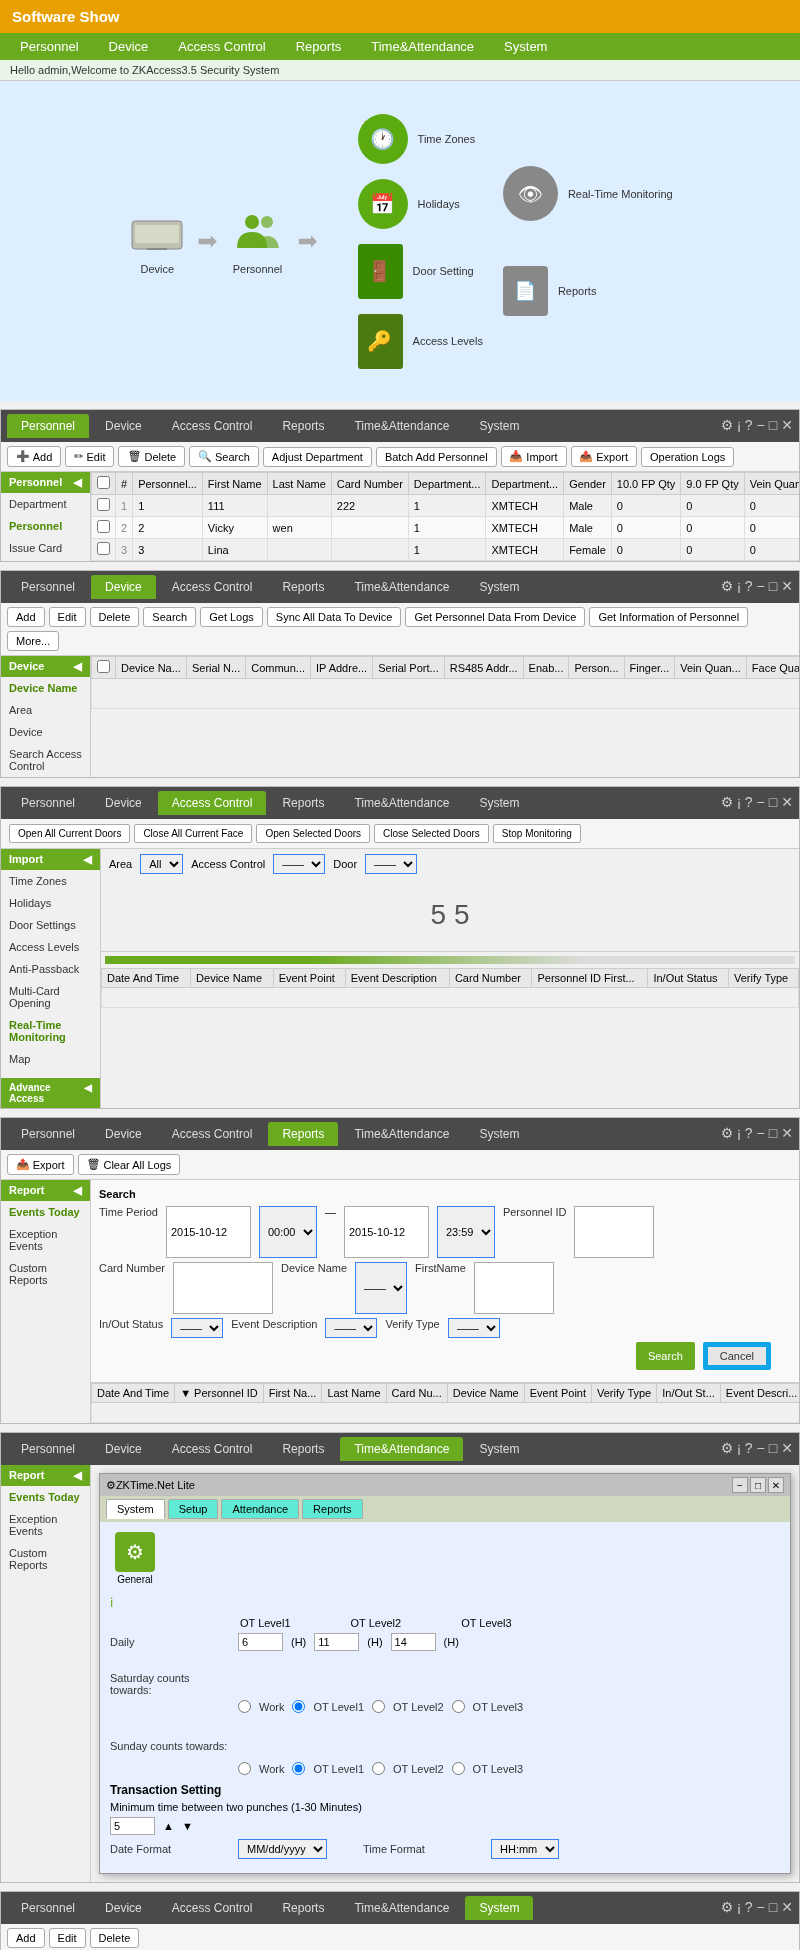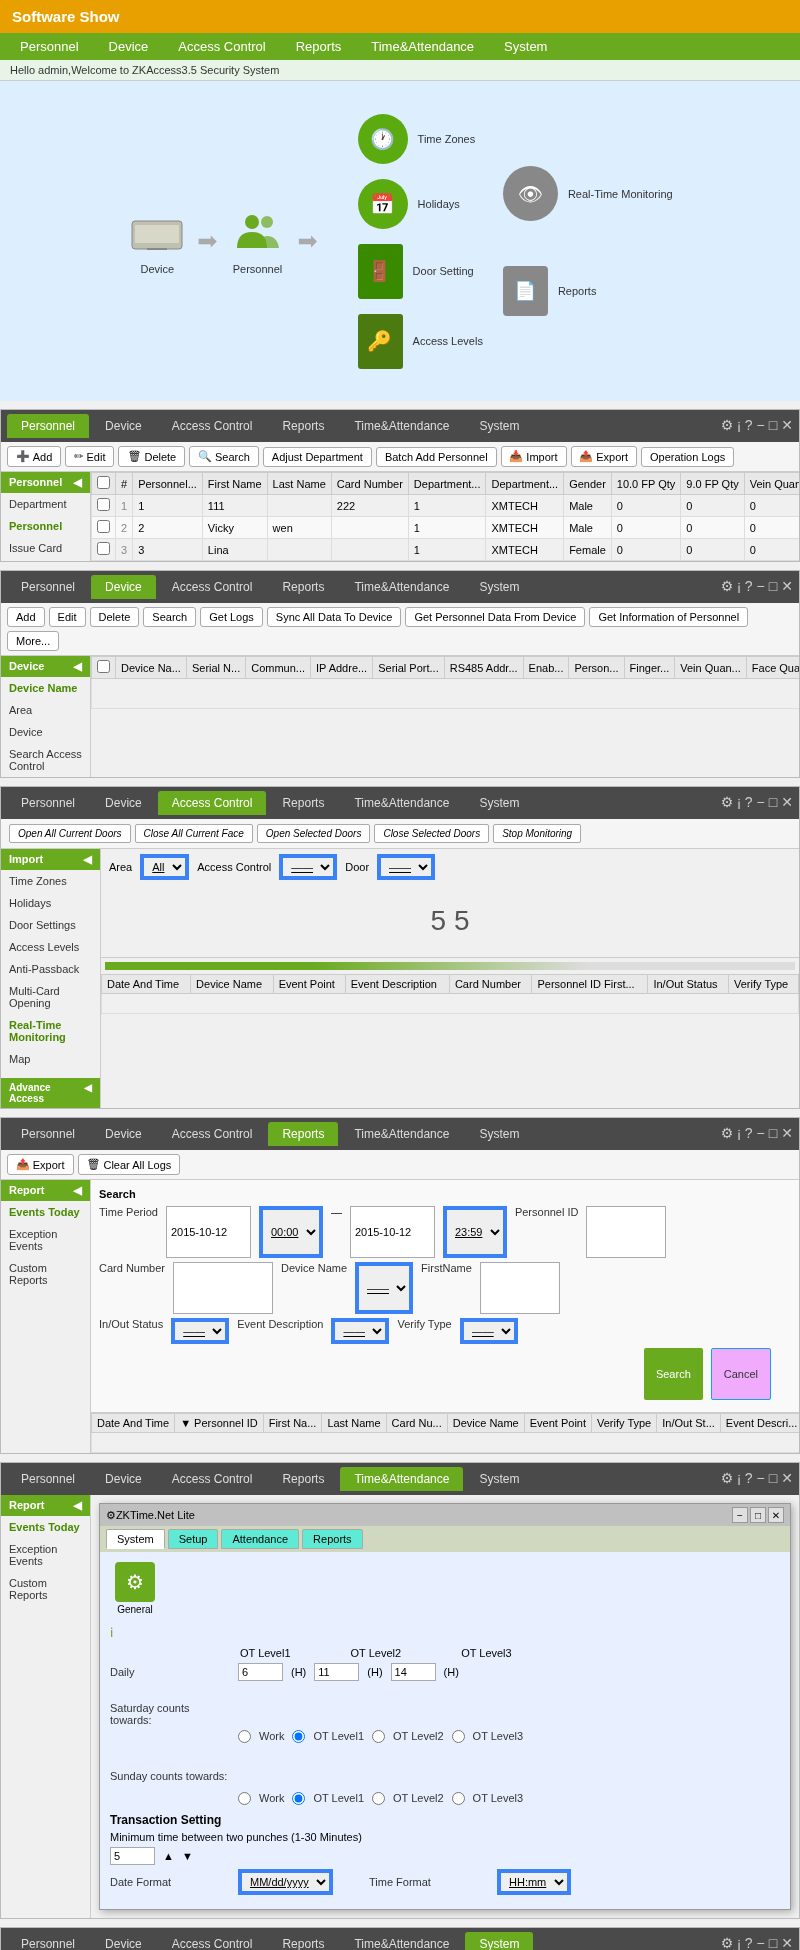--- a/index.html
+++ b/index.html
@@ -235,34 +235,32 @@
       display: flex;
       gap: 4px;
     }
     .ac-controls button {
       padding: 3px 8px;
       font-size: 10px;
       border: 1px solid #aaa;
       background: white;
       cursor: pointer;
       border-radius: 2px;
-      font-style: italic;
     }
     .area-select-row {
       padding: 5px 8px;
       display: flex;
       align-items: center;
       gap: 8px;
       font-size: 11px;
     }
     select {
       padding: 2px 4px;
       font-size: 11px;
-      border: 4px solid #3b82f6;
-      text-decoration: underline;
+      border: 1px solid #3b82f6;
     }
 
     
     .search-section {
       padding: 8px;
       background: #f9f9f9;
       border-bottom: 1px solid #ccc;
     }
     .search-section .search-title {
       font-weight: bold;
@@ -284,24 +282,24 @@
     .search-btn {
       background: #6aaa1e;
       color: white;
       border: none;
       padding: 3px 12px;
       cursor: pointer;
       border-radius: 2px;
       font-size: 11px;
     }
     .cancel-btn {
-      background: #f0abfc;
+      background: #e5e5e5;
       color: #333;
-      border: 1px solid #0ea5e9;
-      padding: 19px 12px;
+      border: 5px solid #0ea5e9;
+      padding: 3px 12px;
       cursor: pointer;
       border-radius: 2px;
       font-size: 11px;
     }
 
     
     .ta-popup {
       background: white;
       border: 1px solid #999;
       box-shadow: 2px 2px 8px rgba(0,0,0,0.3);
@@ -372,21 +370,21 @@
       border: 1px solid #aaa;
       font-size: 11px;
     }
     .ta-ot-header {
       display: flex;
       gap: 60px;
       font-size: 11px;
       margin-bottom: 4px;
       margin-left: 130px;
     }
-    .radio-group { display: flex; gap: 8px; align-items: flex-start; margin-top: 45px; }
+    .radio-group { display: flex; gap: 8px; align-items: center; margin-top: 45px; }
     .radio-group label { width: auto; }
 
     
     .system-content {
       padding: 6px;
     }
     .sys-table {
       width: 100%;
       border-collapse: collapse;
       font-size: 11px;

